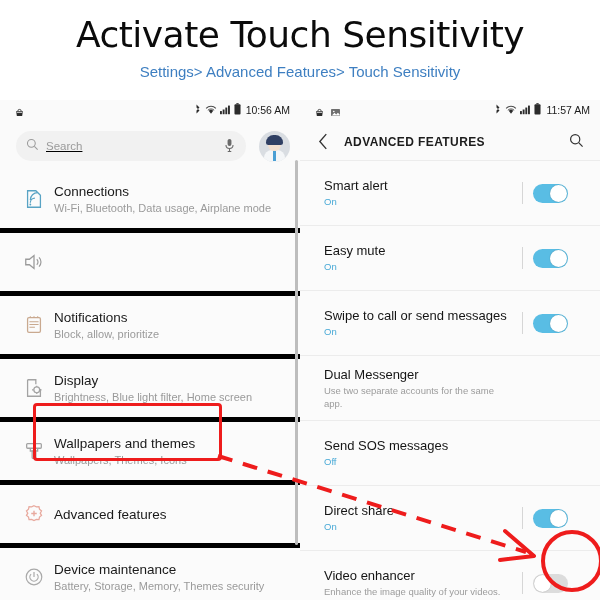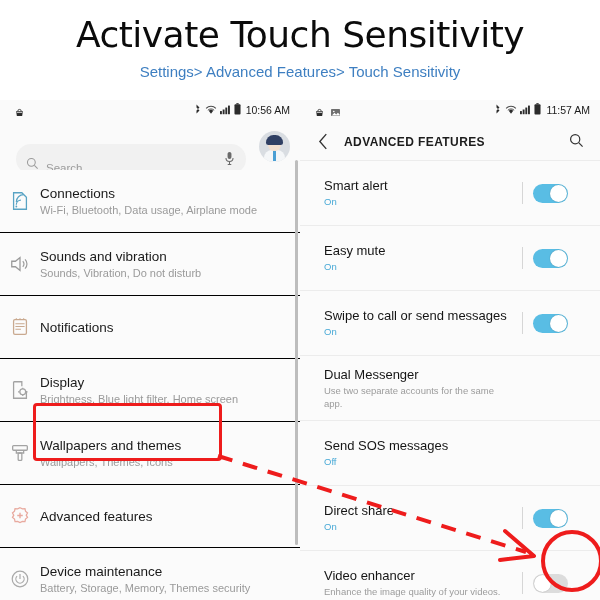--- a/index.html
+++ b/index.html
@@ -30,22 +30,22 @@
   .statusbar{position:relative;height:24px;background:#fafafa;}
   .sb-left{position:absolute;left:14px;top:4px;display:flex;gap:5px;align-items:center;}
   .sb-right{position:absolute;right:10px;top:3px;display:flex;gap:3px;align-items:center;
     font-size:10.5px;color:#222;}
   .sb-ico{display:inline-block;}
   .sb-time{margin-left:2px;font-size:10.5px;color:#1a1a1a;}
 
   
   .searchwrap{position:relative;height:46px;background:#fafafa;}
   .searchbox{
-    position:absolute;left:16px;top:20px;width:230px;height:30px;border-radius:15px;
-    background:#f1f1f1;display:flex;align-items:flex-end;text-decoration:underline;
+    position:absolute;left:16px;top:7px;width:230px;height:30px;border-radius:15px;
+    background:#f1f1f1;display:flex;align-items:center;text-decoration:underline;
   }
   .search-ico{margin-left:10px;}
   .search-ph{margin-left:7px;font-size:11.5px;color:#9b9b9b;}
   .mic-ico{position:absolute;right:11px;top:7px;}
   .avatar{
     position:absolute;left:259px;top:7px;width:31px;height:31px;border-radius:50%;
     background:#d9dde2;overflow:hidden;
   }
   .av-hair{position:absolute;left:7px;top:4px;width:17px;height:10px;border-radius:9px 9px 3px 3px;background:#2f3f63;}
   .av-face{position:absolute;left:9px;top:8px;width:13px;height:12px;border-radius:6px;background:#f2dfcf;}
@@ -55,21 +55,21 @@
   
   .apphdr{position:relative;height:36px;background:#fafafa;border-bottom:1px solid #ececec;}
   .back-ico{position:absolute;left:18px;top:9px;}
   .apphdr-title{position:absolute;left:44px;top:11px;font-size:12px;font-weight:bold;
     letter-spacing:0.4px;color:#1c1c1c;}
   .srch-ico{position:absolute;right:16px;top:9px;}
 
   
   .list{position:relative;background:#fbfbfb;}
   .row{position:relative;display:flex;align-items:center;min-height:63px;
-       border-bottom:1px solid #000000;box-sizing:border-box;}
+       border-bottom:5px solid #000000;padding-left:14px;box-sizing:border-box;}
   .row-ico{width:40px;min-width:40px;display:flex;align-items:center;justify-content:center;}
   .row-txt{flex:1;padding:9px 0;}
   .row-title{font-size:13.5px;color:#1a1a1a;line-height:17px;}
   .row-sub{font-size:11px;color:#9a9a9a;line-height:13px;margin-top:2px;}
 
   
   .rrow{position:relative;display:flex;align-items:center;min-height:65px;
        border-bottom:1px solid #ececec;padding-left:24px;padding-right:24px;box-sizing:border-box;}
   .rrow-txt{flex:1;padding:8px 0;}
   .rrow-title{font-size:13px;color:#151515;line-height:17px;}
@@ -190,36 +190,33 @@
         </div>
       </div>
 
       <div class="row">
         <div class="row-ico">
           <svg width="22" height="22" viewBox="0 0 24 24">
               <path d="M3 9h4l5-4v14l-5-4H3z" stroke="#9a9a9a" stroke-width="1.4" fill="none"></path>
               <path d="M15 9a4 4 0 010 6M17.5 7a7 7 0 010 10" stroke="#9a9a9a" stroke-width="1.3" fill="none"></path>
             </svg>
         </div>
-        <div class="row-txt">
-          <div class="row-title">Sounds and vibration</div>
-          <div class="row-sub">Sounds, Vibration, Do not disturb</div>
-        </div>
       </div>
 
       <div class="row">
         <div class="row-ico">
           <svg width="22" height="22" viewBox="0 0 24 24">
               <rect x="5" y="4" width="14" height="16" rx="1.5" stroke="#c9a98f" stroke-width="1.4" fill="none"></rect>
               <path d="M7 8.5h10M7 11.5h10M7 14.5h6" stroke="#c9a98f" stroke-width="1.2"></path>
               <path d="M8 4v-1.5M12 4v-1.5M16 4v-1.5" stroke="#c9a98f" stroke-width="1.2"></path>
             </svg>
         </div>
         <div class="row-txt">
           <div class="row-title">Notifications</div>
+          <div class="row-sub">Block, allow, prioritize</div>
         </div>
       </div>
 
       <div class="row">
         <div class="row-ico">
           <svg width="22" height="22" viewBox="0 0 24 24">
               <path d="M5 3h9v5M5 3v18h14v-8" stroke="#a3a3a3" stroke-width="1.4" fill="none"></path>
               <circle cx="15" cy="14" r="3.2" stroke="#a3a3a3" stroke-width="1.4" fill="none"></circle>
               <path d="M15 9.5v1.5M15 17v1.5M9.8 14h1.6M18.6 14h1.6" stroke="#a3a3a3" stroke-width="1.2"></path>
             </svg>

